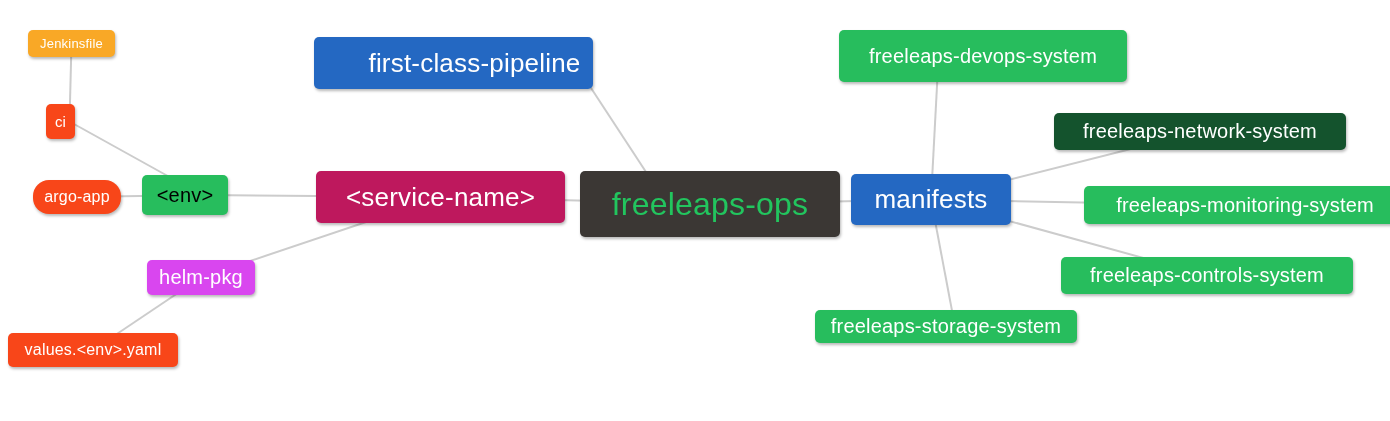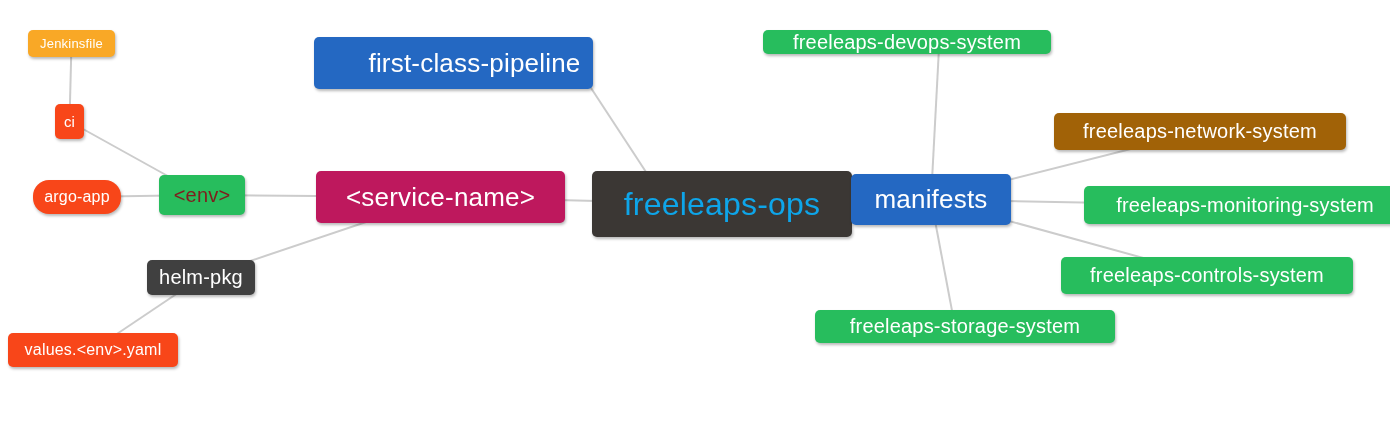--- a/index.html
+++ b/index.html
@@ -37,27 +37,27 @@
       <line x1="591" y1="88" x2="646" y2="172" stroke="#cccccc" stroke-width="2"></line>
       <line x1="715" y1="204" x2="931" y2="199.5" stroke="#cccccc" stroke-width="2"></line>
       <line x1="931" y1="199.5" x2="939" y2="48" stroke="#cccccc" stroke-width="2"></line>
       <line x1="931" y1="199.5" x2="1200" y2="131.5" stroke="#cccccc" stroke-width="2"></line>
       <line x1="931" y1="199.5" x2="1213" y2="205" stroke="#cccccc" stroke-width="2"></line>
       <line x1="931" y1="199.5" x2="1207" y2="275.5" stroke="#cccccc" stroke-width="2"></line>
       <line x1="931" y1="199.5" x2="955" y2="326.5" stroke="#cccccc" stroke-width="2"></line>
     </svg>
 
 <div class="node" style="left: 28px; top: 30px; width: 87px; height: 27px; font-size: 13px; background: rgb(249, 168, 38); color: rgb(255, 255, 255);">Jenkinsfile</div>
-    <div class="node" style="left: 55px; top: 104px; width: 29px; height: 35px; font-size: 15px; background: rgb(248, 70, 25); color: rgb(255, 255, 255);">ci</div>
+    <div class="node" style="left: 46px; top: 104px; width: 29px; height: 35px; font-size: 15px; background: rgb(248, 70, 25); color: rgb(255, 255, 255);">ci</div>
     <div class="node" style="left: 33px; top: 180px; width: 88px; height: 34px; font-size: 16px; background: rgb(248, 70, 25); color: rgb(255, 255, 255); border-radius: 16px;">argo-app</div>
-    <div class="node" style="left: 159px; top: 175px; width: 86px; height: 40px; font-size: 20px; background: rgb(39, 189, 93); color: #7f1d1d;">&lt;env&gt;</div>
-    <div class="node" style="left: 147px; top: 260px; width: 108px; height: 35px; font-size: 20px; background: #404040; color: rgb(255, 255, 255);">helm-pkg</div>
+    <div class="node" style="left: 142px; top: 175px; width: 86px; height: 40px; font-size: 20px; background: rgb(39, 189, 93); color: #000000;">&lt;env&gt;</div>
+    <div class="node" style="left: 147px; top: 260px; width: 108px; height: 35px; font-size: 20px; background: #d946ef; color: rgb(255, 255, 255);">helm-pkg</div>
     <div class="node" style="left: 8px; top: 333px; width: 170px; height: 34px; font-size: 16px; background: rgb(248, 70, 25); color: rgb(255, 255, 255);">values.&lt;env&gt;.yaml</div>
     <div class="node" style="left: 316px; top: 171px; width: 249px; height: 52px; font-size: 26px; background: #be185d; color: rgb(255, 255, 255);">&lt;service-name&gt;</div>
     <div class="node" style="left: 314px; top: 37px; width: 279px; height: 52px; font-size: 26px; background: rgb(36, 104, 194); color: rgb(255, 255, 255); padding-left: 42px;">first-class-pipeline</div>
-    <div class="node" style="left: 592px; top: 171px; width: 260px; height: 66px; font-size: 32px; background: rgb(59, 55, 52); color: #0ea5e9;">freeleaps-ops</div>
+    <div class="node" style="left: 580px; top: 171px; width: 260px; height: 66px; font-size: 32px; background: rgb(59, 55, 52); color: #22c55e;">freeleaps-ops</div>
     <div class="node" style="left: 851px; top: 174px; width: 160px; height: 51px; font-size: 26px; background: rgb(36, 104, 194); color: rgb(255, 255, 255);">manifests</div>
-    <div class="node" style="left: 763px; top: 30px; width: 288px; height: 24px; font-size: 20px; background: rgb(39, 189, 93); color: rgb(255, 255, 255);">freeleaps-devops-system</div>
-    <div class="node" style="left: 1054px; top: 113px; width: 292px; height: 37px; font-size: 20px; background: #a16207; color: rgb(255, 255, 255);">freeleaps-network-system</div>
+    <div class="node" style="left: 839px; top: 30px; width: 288px; height: 52px; font-size: 20px; background: rgb(39, 189, 93); color: rgb(255, 255, 255);">freeleaps-devops-system</div>
+    <div class="node" style="left: 1054px; top: 113px; width: 292px; height: 37px; font-size: 20px; background: #14532d; color: rgb(255, 255, 255);">freeleaps-network-system</div>
     <div class="node" style="left: 1052px; top: 186px; width: 322px; height: 38px; font-size: 20px; background: rgb(39, 189, 93); color: rgb(255, 255, 255); margin-left: 32px;">freeleaps-monitoring-system</div>
     <div class="node" style="left: 1061px; top: 257px; width: 292px; height: 37px; font-size: 20px; background: rgb(39, 189, 93); color: rgb(255, 255, 255); text-align: right;">freeleaps-controls-system</div>
-    <div class="node" style="left: 815px; top: 310px; width: 300px; height: 33px; font-size: 20px; background: rgb(39, 189, 93); color: rgb(255, 255, 255);">freeleaps-storage-system</div>
+    <div class="node" style="left: 815px; top: 310px; width: 262px; height: 33px; font-size: 20px; background: rgb(39, 189, 93); color: rgb(255, 255, 255);">freeleaps-storage-system</div>
   </div>
 
 </body></html>

